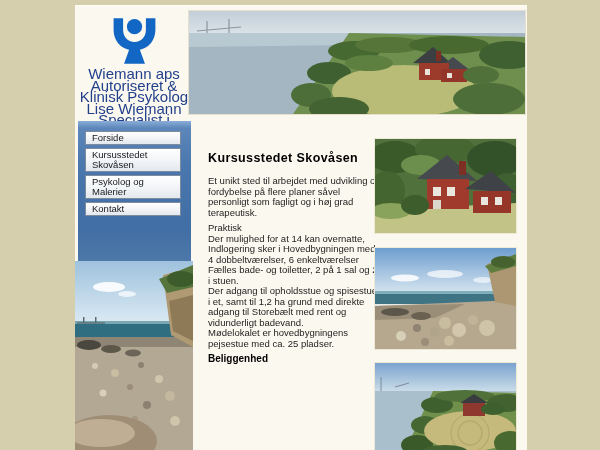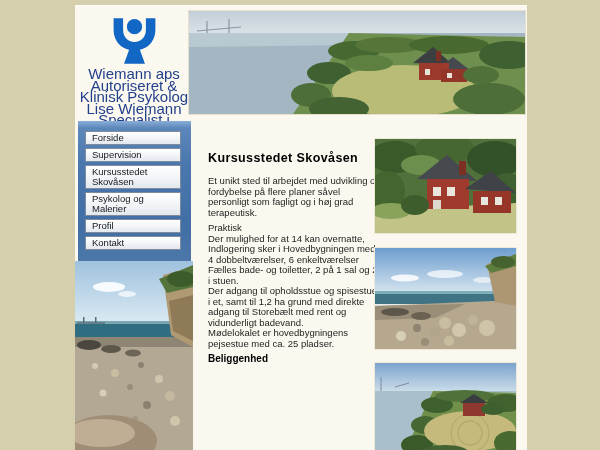--- a/index.html
+++ b/index.html
@@ -68,24 +68,22 @@
       <rect x="25.5" y="28" width="9" height="10" fill="#1266c4"></rect>
     </svg>
     <div class="brand-line">Wiemann aps</div>
     <div class="brand-line">Autoriseret &amp; Klinisk Psykolog</div>
     <div class="brand-line">Lise Wiemann</div>
     <div class="brand-line">Specialist i Psykoterapi</div>
   </div>
 
   <nav class="menu">
     <a class="menu-btn">Forside</a>
-    <a class="menu-btn">Supervision</a>
     <a class="menu-btn">Kursusstedet Skovåsen</a>
     <a class="menu-btn">Psykolog og Malerier</a>
-    <a class="menu-btn">Profil</a>
     <a class="menu-btn">Kontakt</a>
   </nav>
 
   <div class="left-photo">
     <svg width="118" height="190" viewBox="0 0 118 190" preserveAspectRatio="none">
       <defs>
         <linearGradient id="g-lsky" x1="0" y1="0" x2="0" y2="1">
           <stop offset="0" stop-color="#9fc2dd"></stop>
             <stop offset="1" stop-color="#dcebf4"></stop>
         </linearGradient>

